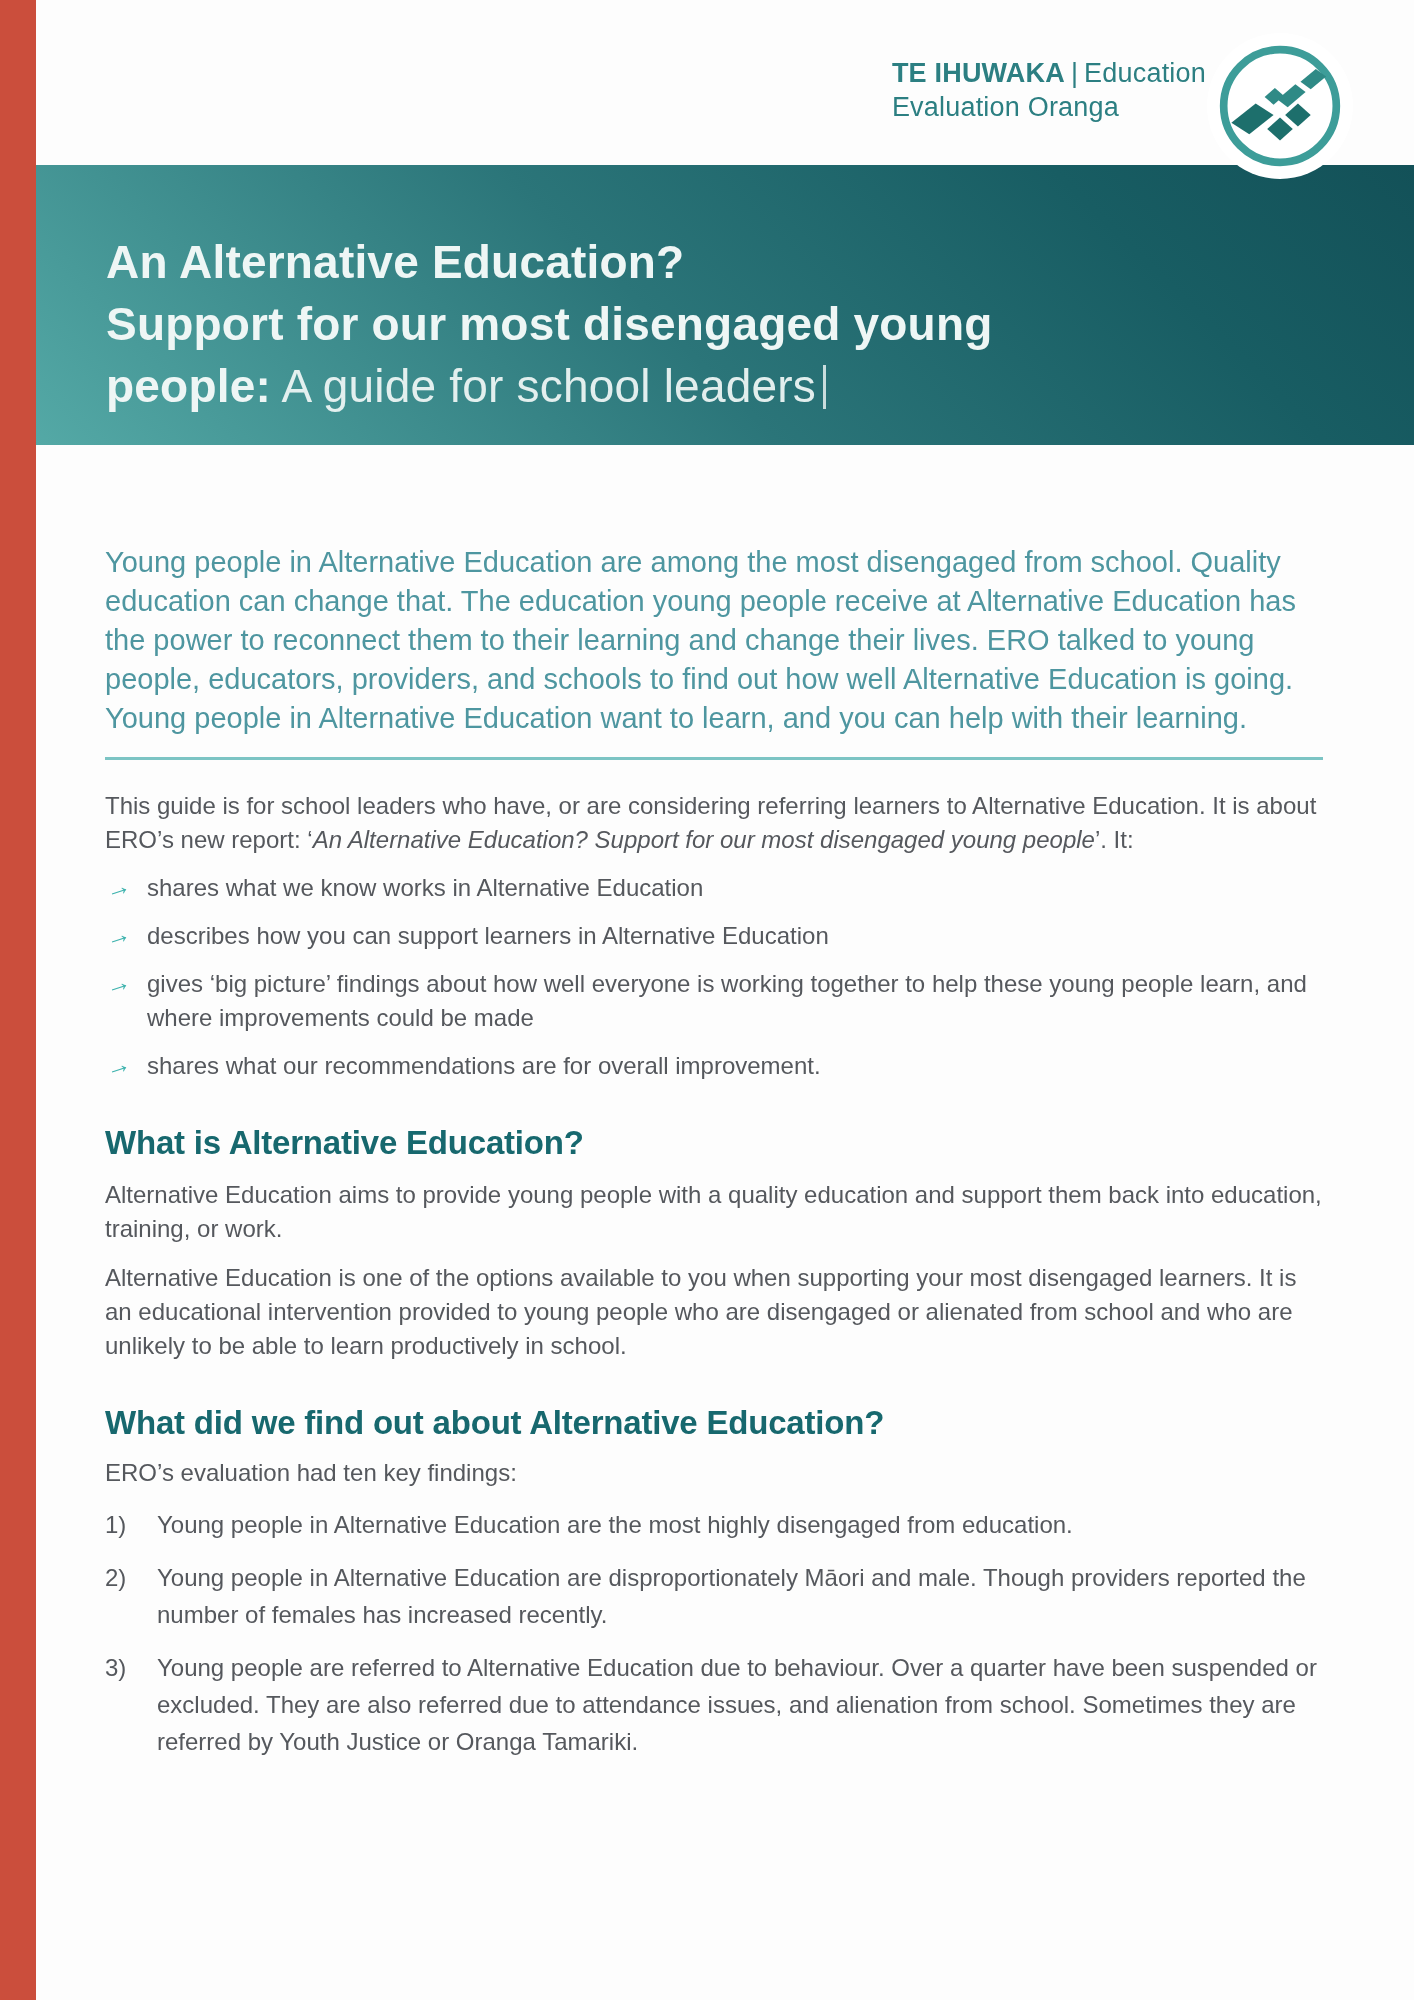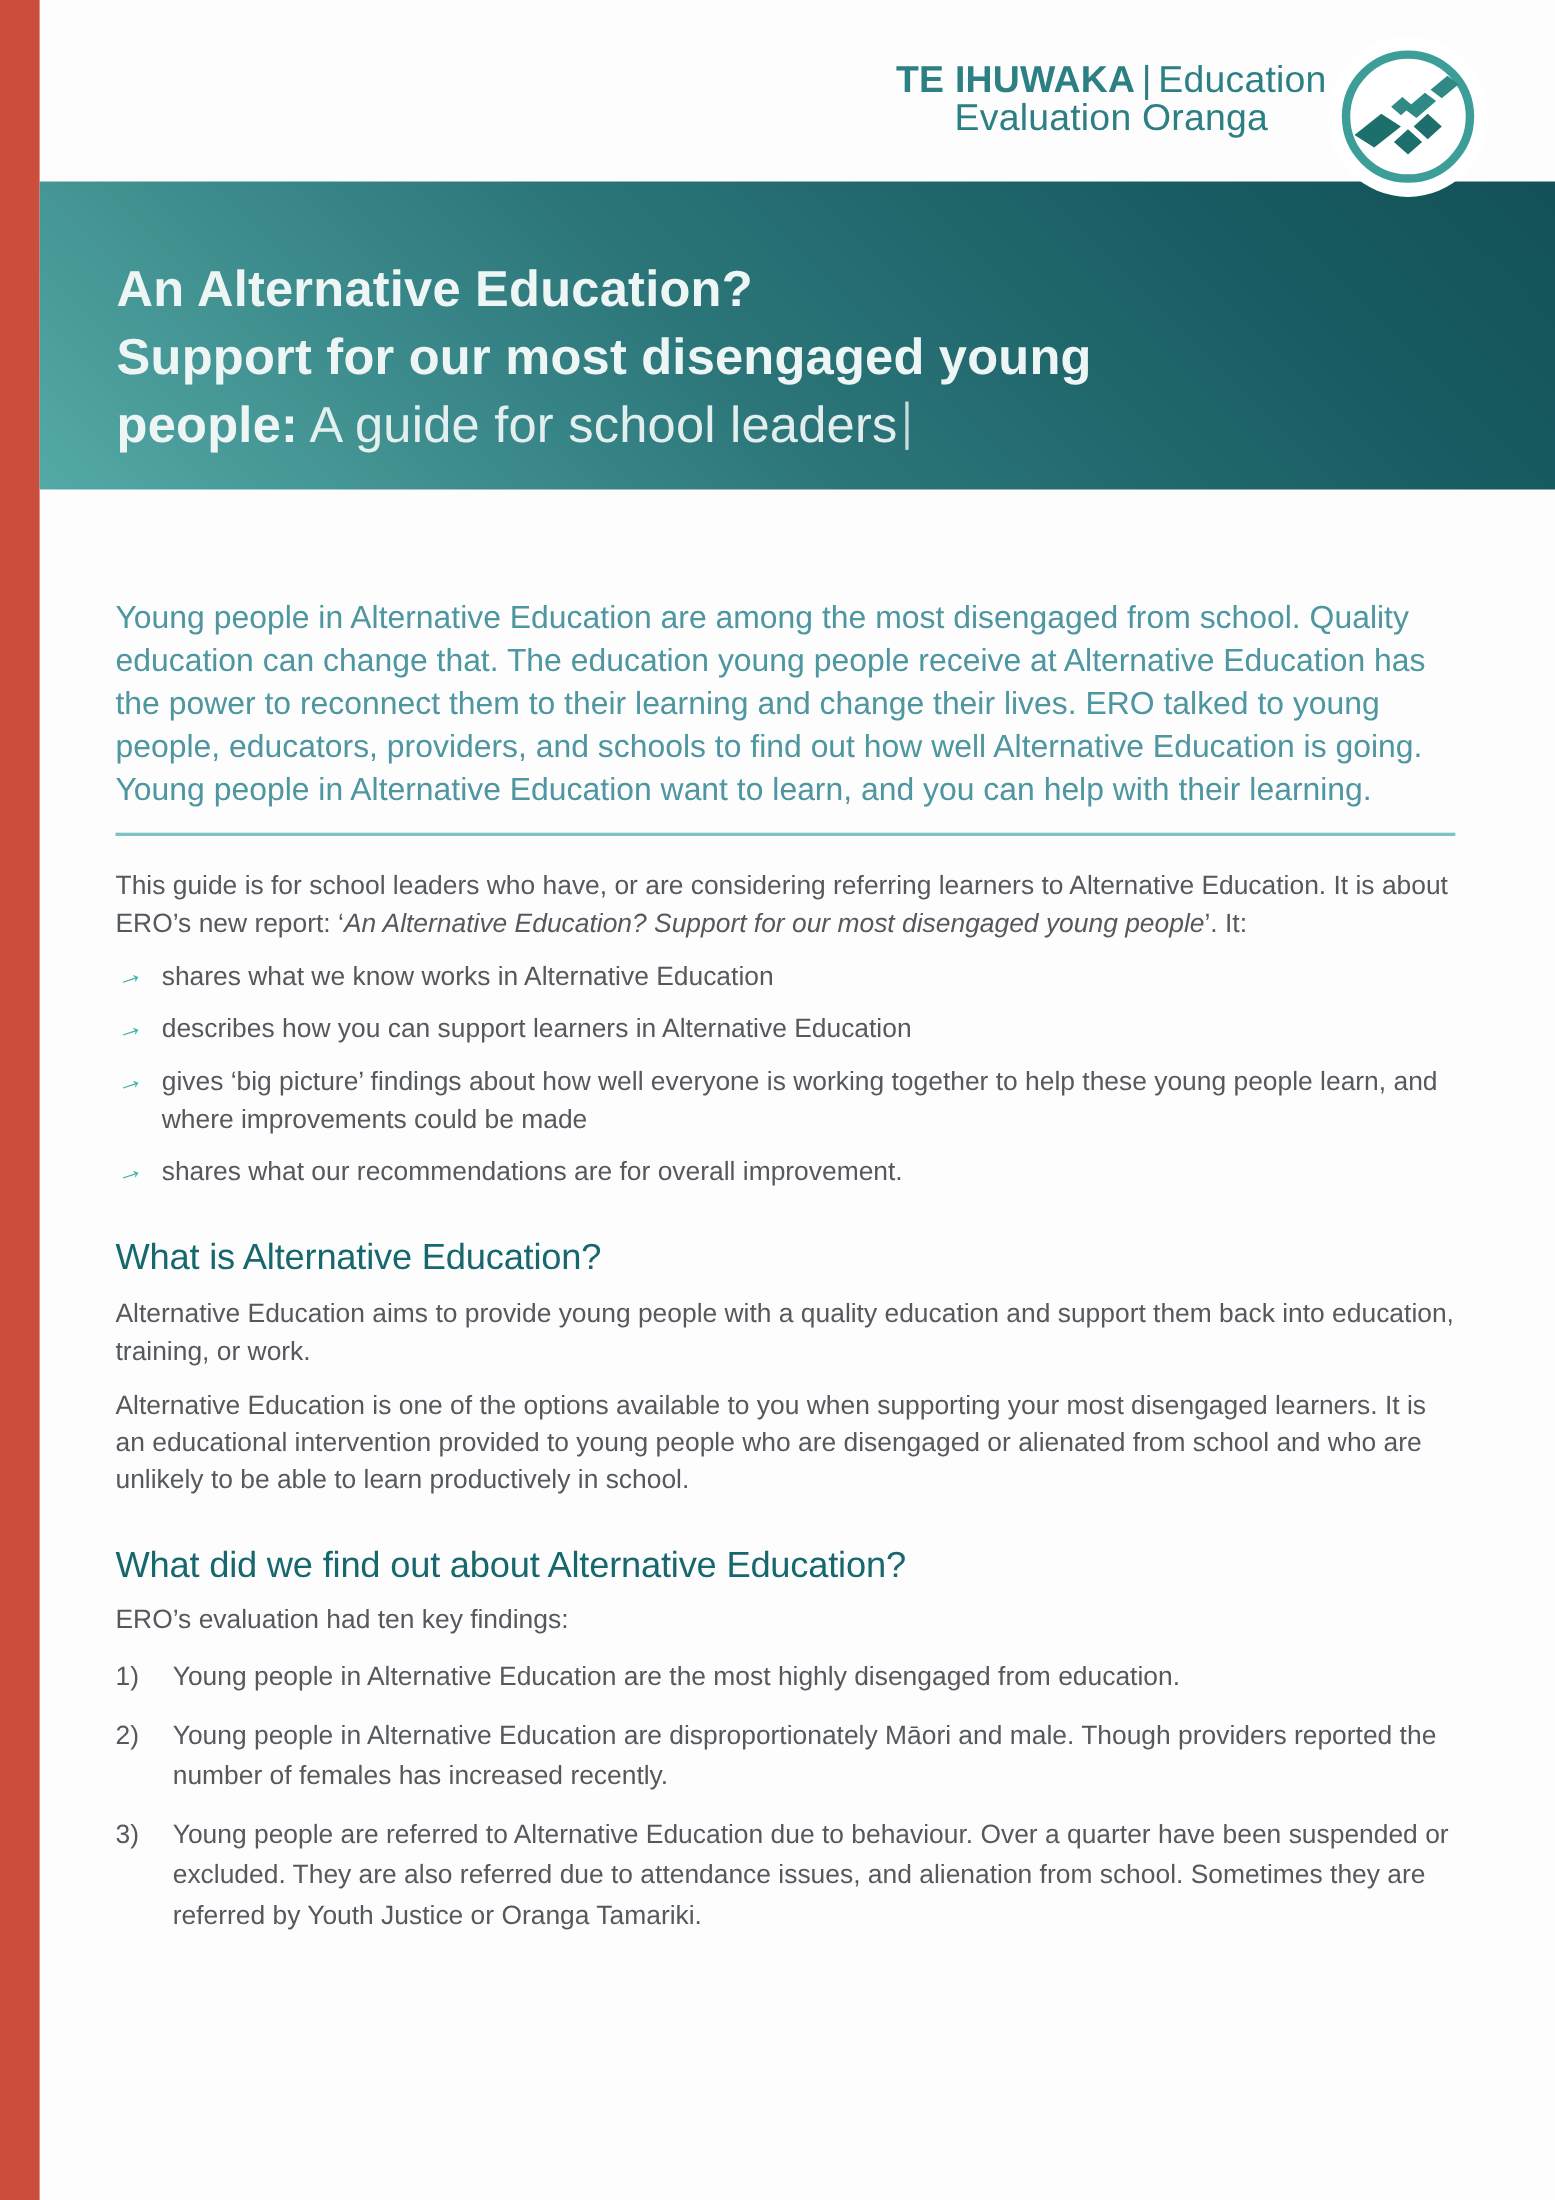--- a/index.html
+++ b/index.html
@@ -12,22 +12,22 @@
     margin:0 auto;
   }
   
   .red-stripe{
     position:absolute;left:0;top:0;width:36px;height:100%;
     background:#cb4e3c;
   }
   
   .brand-text{
     position:absolute;top:56px;right:208px;
-    text-align:center;color:#2c7f82;
-    font-size:34px;line-height:34px;letter-spacing:.2px;
+    text-align:left;color:#2c7f82;
+    font-size:27px;line-height:34px;letter-spacing:.2px;
   }
   .brand-text .b{font-weight:700;}
   .brand-text .sep{font-weight:400;padding:0 6px;color:#2c7f82;}
   .brand-mark{
     position:absolute;left:1216px;top:42px;width:128px;height:128px;
     background:#ffffff;border-radius:50%;
     box-shadow:0 0 0 9px #ffffff;
     display:flex;align-items:center;justify-content:center;
     z-index:3;
   }
@@ -69,21 +69,21 @@
     position:relative;padding-left:42px;margin-top:14px;
   }
   ul.arrows li .arrow{
     position:absolute;left:0;top:-1px;
     color:#3eb3ae;font-size:25px;
     display:inline-block;transform:rotate(-18deg);
   }
   h2{
     margin:40px 0 0 0;
     color:#17686e;font-size:33px;line-height:40px;
-    font-weight:400;letter-spacing:-.2px;
+    font-weight:700;letter-spacing:-.2px;
   }
   .content p.body-p{margin:15px 0 0 0;}
   .lead{margin:13px 0 0 0;}
   ol.findings{list-style:none;margin:13px 0 0 0;padding:0;}
   ol.findings li{
     display:flex;margin-top:16px;line-height:37px;
   }
   ol.findings .num{flex:0 0 52px;}
   ol.findings .txt{flex:1;}
 </style>

